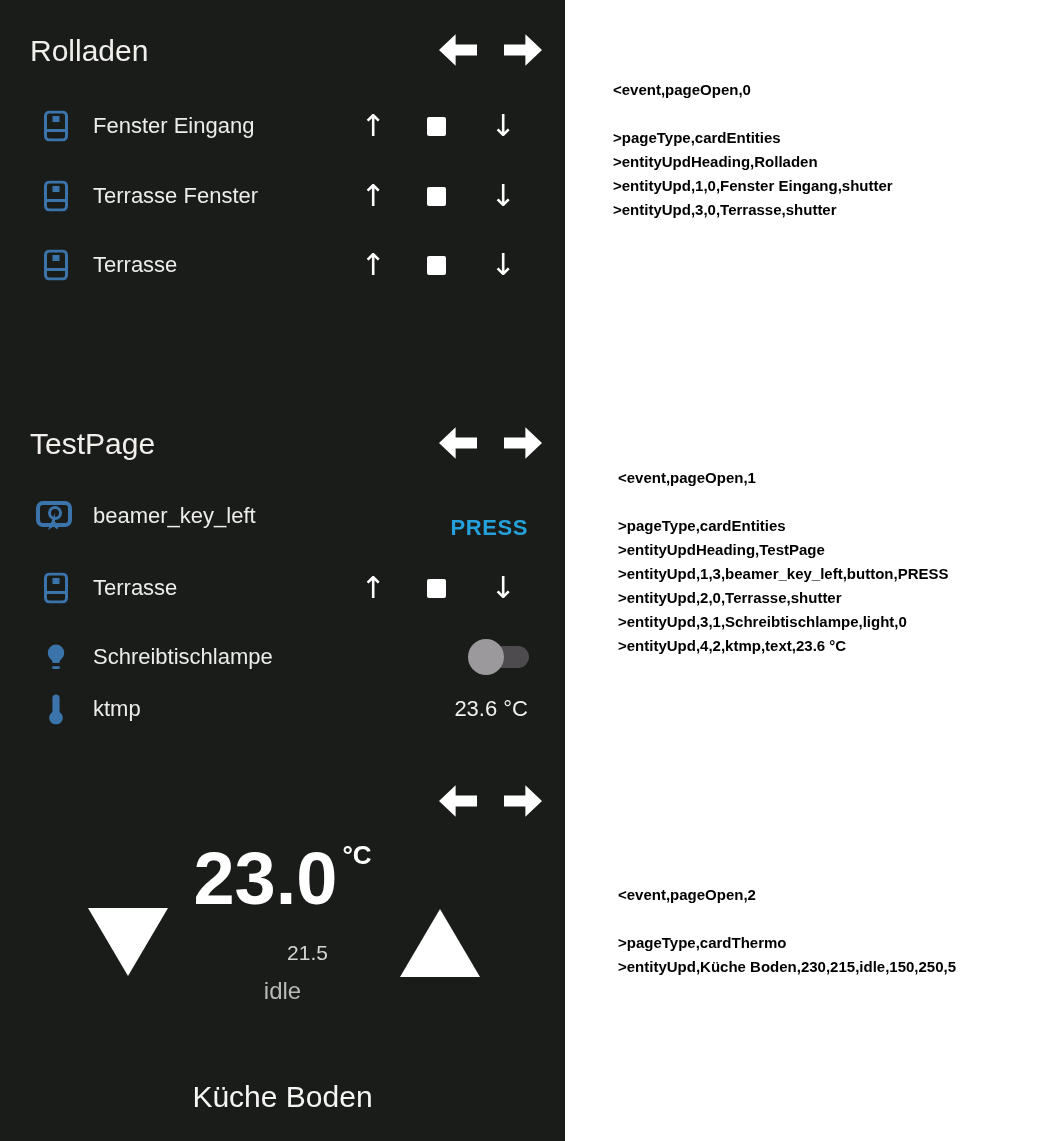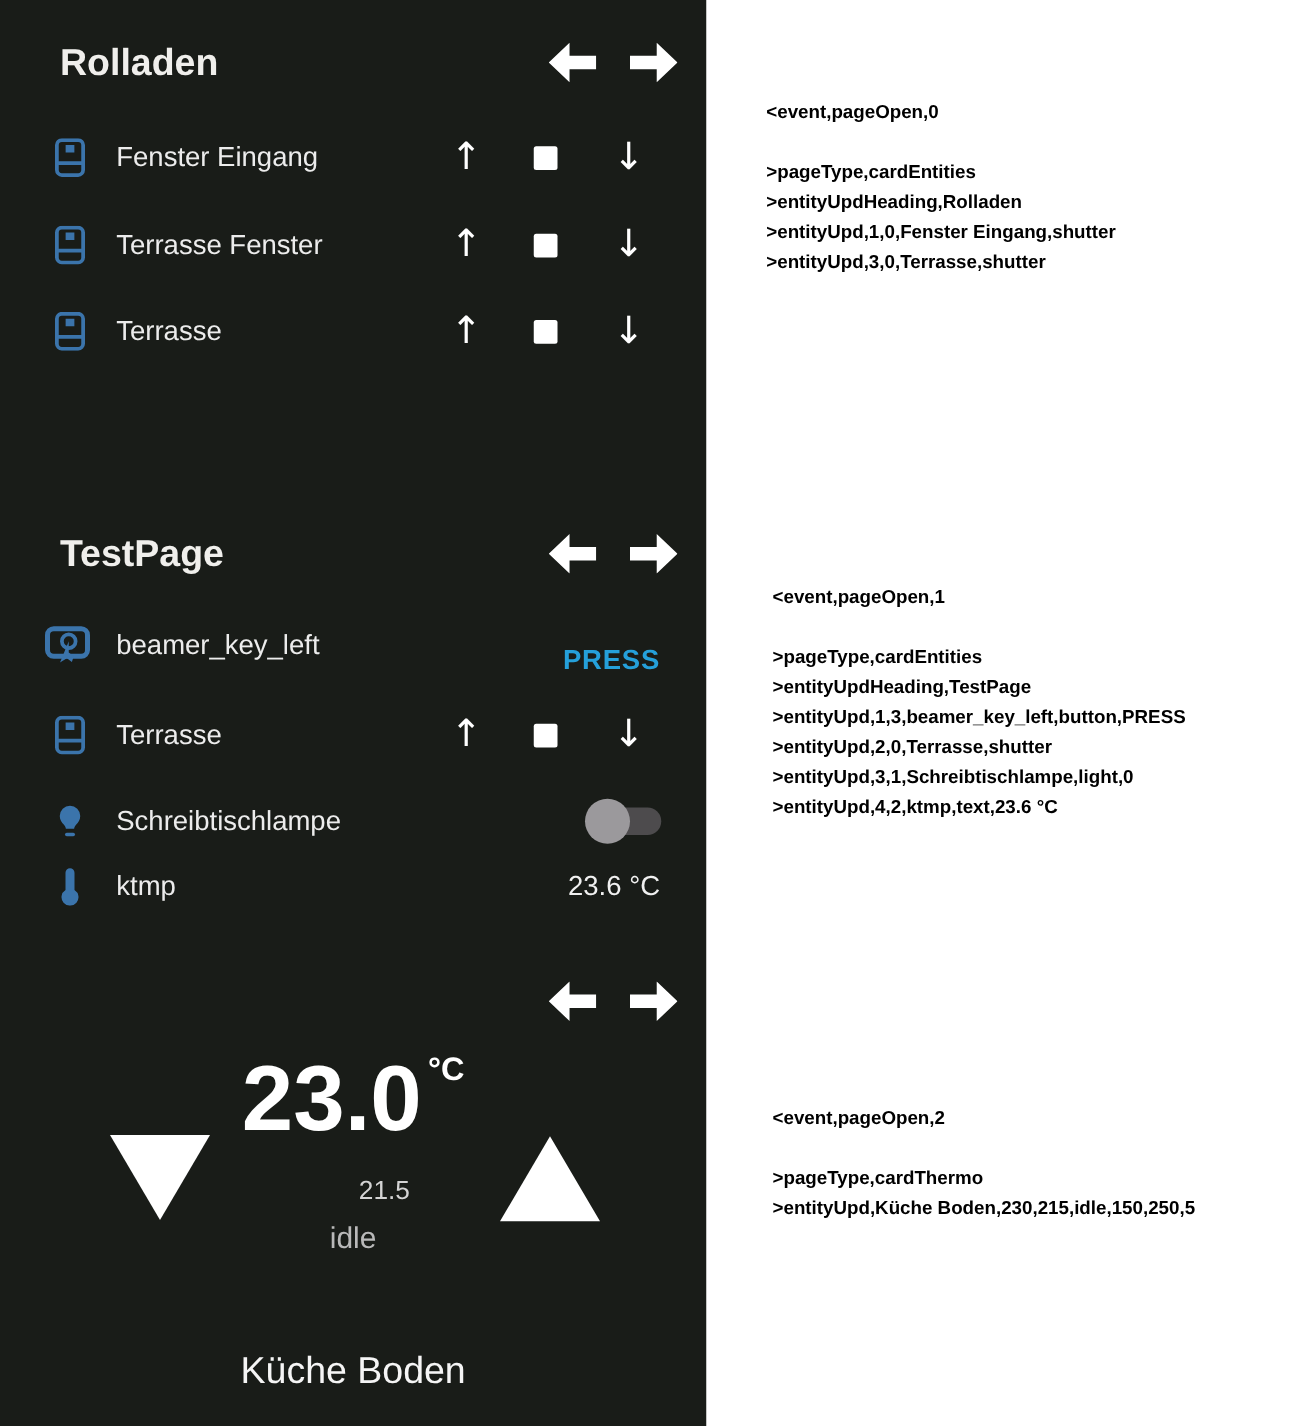--- a/index.html
+++ b/index.html
@@ -7,21 +7,21 @@
     --text-white:#f0efec; --toggle-knob:#9b999c; --toggle-track:#4d4b4d;
     --log-black:#000000;
   }
   *{box-sizing:border-box;}
   html,body{margin:0;padding:0;}
   body{
     width:1045px;height:1141px;position:relative;overflow:hidden;
     background:#ffffff;font-family:"Liberation Sans", sans-serif;
   }
   .screen{position:absolute;left:0;top:0;width:565px;height:1141px;background:var(--panel-bg);}
-  .heading{position:absolute;left:30px;font-size:30px;line-height:36px;font-weight:700;color:var(--text-white);margin-left:18px;}
+  .heading{position:absolute;left:30px;font-size:30px;line-height:36px;font-weight:400;color:var(--text-white);}
   .nav{position:absolute;left:439px;display:flex;gap:27px;}
   .navbtn{background:none;border:none;padding:0;margin:0;cursor:pointer;width:38px;height:36px;display:flex;align-items:center;}
   .navbtn svg{width:38px;height:32px;fill:#ffffff;}
 
   .row{position:absolute;left:0;width:565px;height:44px;}
   .row .icon{position:absolute;left:44px;top:50%;transform:translateY(-50%);display:flex;}
   .row .icon svg{display:block;}
   .row.beamer .icon{left:36px;}
   .row .label{position:absolute;left:93px;top:50%;transform:translateY(-50%);font-size:22px;color:#ececec;white-space:nowrap;}
   .ctl{position:absolute;top:50%;transform:translateY(-50%);background:none;border:none;padding:0;margin:0;

